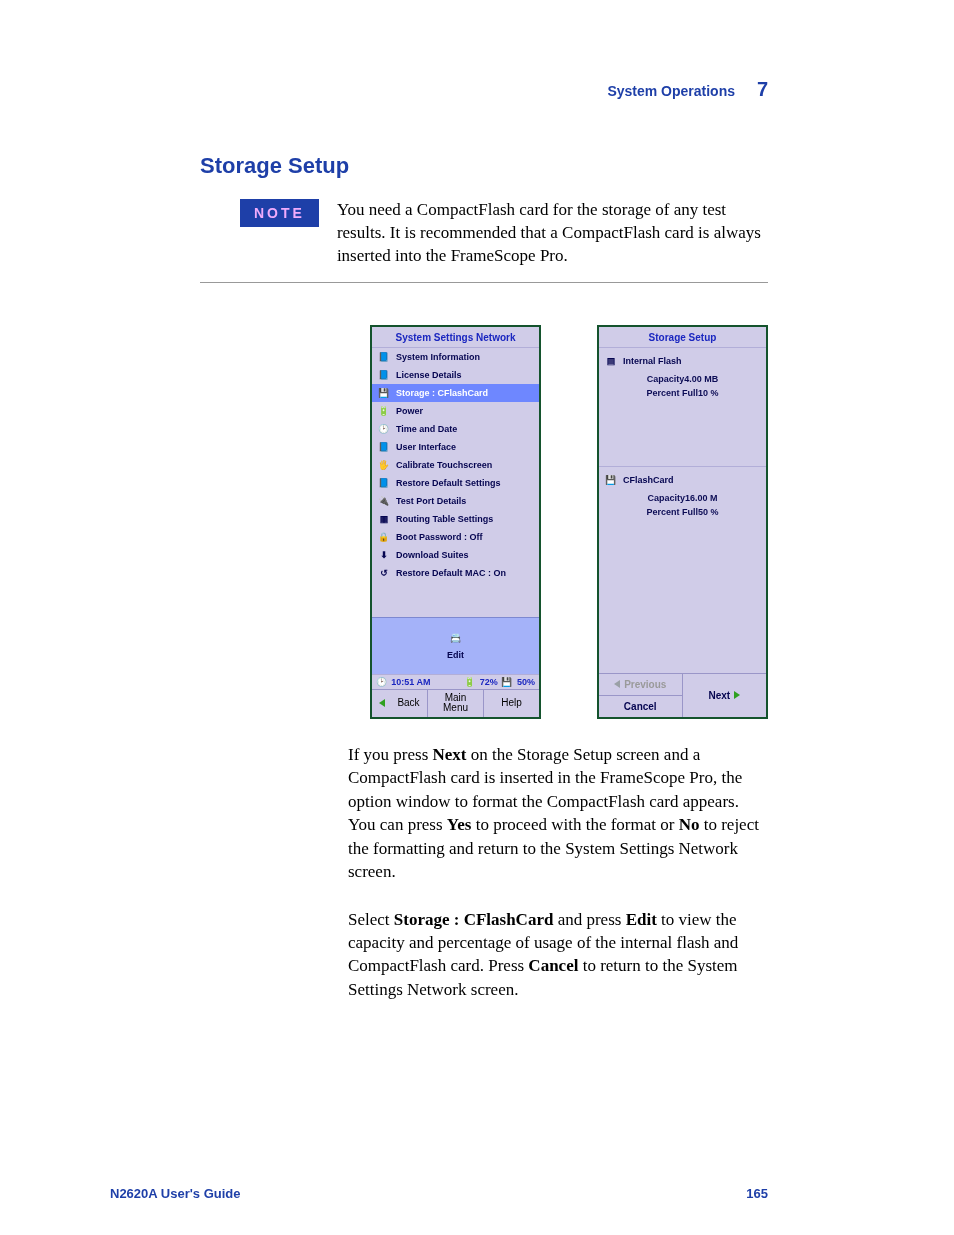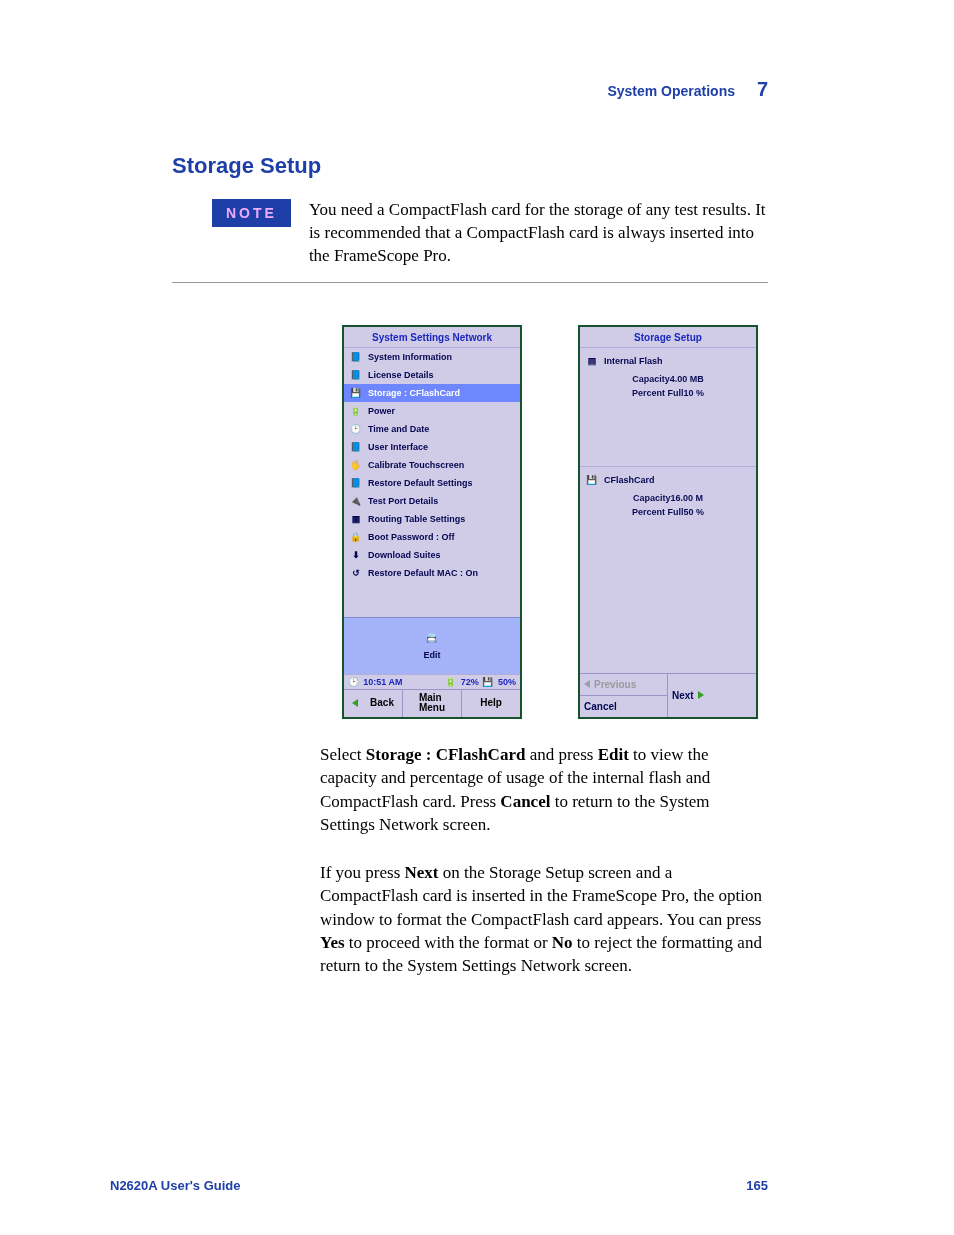--- a/index.html
+++ b/index.html
@@ -8,21 +8,21 @@
     background: #fff;
     font-family: "Times New Roman", Georgia, serif;
     color: #000;
     width: 954px;
   }
   .page {
     width: 868px;
     height: 1235px;
     position: relative;
     box-sizing: border-box;
-    padding: 78px 100px 60px 72px;
+    padding: 78px 100px 60px 100px;
   }
   .running-head {
     position: absolute;
     top: 78px;
     right: 100px;
     font-family: Arial, Helvetica, sans-serif;
     font-weight: bold;
     font-size: 14px;
     color: #1e3fa8;
   }
@@ -128,23 +128,24 @@
     border-top: 1px solid #b2aed8;
     gap: 4px;
   }
   .status-bar .sp { flex: 1; }
   .nav-row {
     display: flex;
     border-top: 1px solid #9a96c8;
   }
   .nav-btn {
     flex: 1;
+    text-align: center;
     padding: 3px 0;
     font-size: 10px;
-    font-weight: bold;
+    font-weight: normal;
     color: #000;
     border-right: 1px solid #9a96c8;
     display: flex;
     align-items: center;
     justify-content: center;
     gap: 12px;
     line-height: 1.05;
   }
   .nav-btn:last-child { border-right: none; }
   .tri-left {
@@ -160,35 +161,35 @@
   .stor-row { display:flex; justify-content:center; padding:2px 0; }
   .stor-head { display:flex; align-items:center; gap:6px; padding:3px 0 5px 0; color:#050550;}
   .stor-spacer { height: 62px; }
   .nav-grid {
     display: grid;
     grid-template-columns: 1fr 1fr;
     grid-template-rows: auto auto;
     border-top: 1px solid #9a96c8;
   }
   .nav-grid .cell {
-    display:flex;align-items:center;justify-content:flex-start;gap:4px;
+    display:flex;align-items:center;justify-content:center;gap:4px;
     padding:5px 4px;font-size:10px;font-weight:bold;border-top:1px solid #9a96c8;border-right:1px solid #9a96c8;
   }
   .nav-grid .cell.disabled { color:#9a9a9a; }
   .nav-grid .next-cell { grid-row: 1 / span 2; grid-column: 2; border-right:none;}
   .body-text {
     margin: 24px 0 0 248px;
     margin-right: 0;
     font-size: 17px;
     line-height: 1.38;
   }
   .body-text b { font-weight: bold; }
   .footer {
     position: absolute;
-    bottom: 42px;
+    bottom: 34px;
     left: 110px;
     right: 100px;
     display:flex;justify-content:space-between;
     font-family: Arial, Helvetica, sans-serif;
     font-weight: bold;
     font-size: 13px;
     color: #1e3fa8;
   }
 </style>
 </head>
@@ -341,25 +342,25 @@
         </div>
         <div class="cell">
           <span>Cancel</span>
         </div>
       </div>
     </div>
 
   </div>
 
   <p class="body-text">
+    <span>If you press </span><b>Next</b><span> on the Storage Setup screen and a CompactFlash card is inserted in the FrameScope Pro, the option window to format the CompactFlash card appears. You can press </span><b>Yes</b><span> to proceed with the format or </span><b>No</b><span> to reject the formatting and return to the System Settings Network screen.</span>
+  </p>
+
+  <p class="body-text">
     <span>Select </span><b>Storage : CFlashCard</b><span> and press </span><b>Edit</b><span> to view the capacity and percentage of usage of the internal flash and CompactFlash card. Press </span><b>Cancel</b><span> to return to the System Settings Network screen.</span>
-  </p>
-
-  <p class="body-text">
-    <span>If you press </span><b>Next</b><span> on the Storage Setup screen and a CompactFlash card is inserted in the FrameScope Pro, the option window to format the CompactFlash card appears. You can press </span><b>Yes</b><span> to proceed with the format or </span><b>No</b><span> to reject the formatting and return to the System Settings Network screen.</span>
   </p>
 
   <div class="footer">
     <span>N2620A User's Guide</span>
     <span>165</span>
   </div>
 
 </div>
 
 </body></html>

